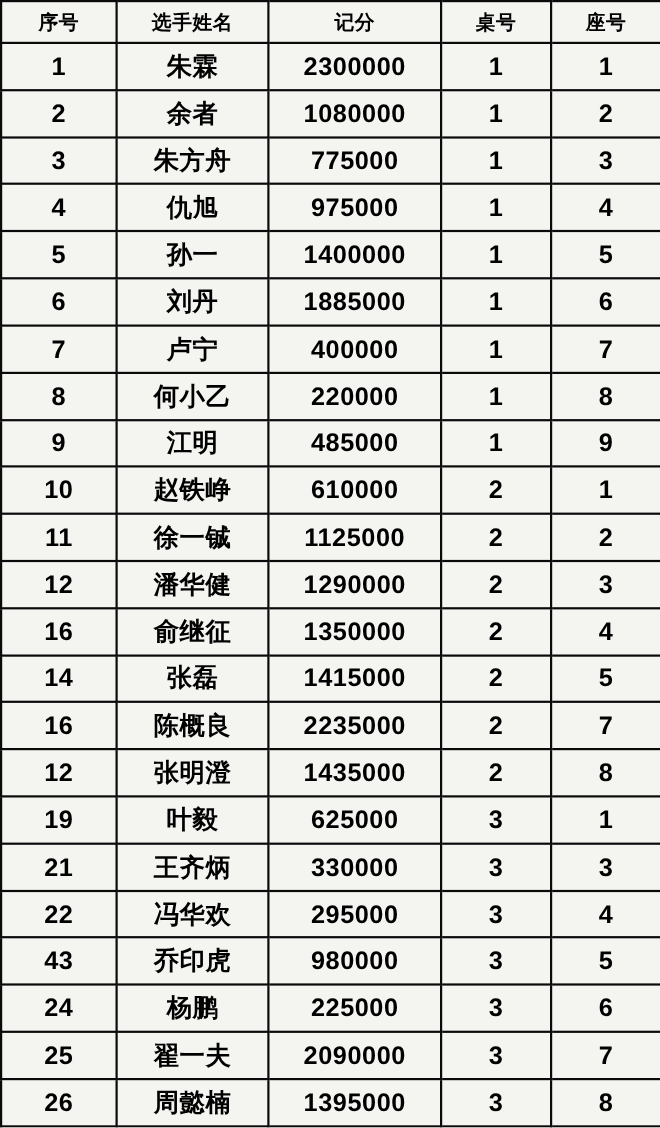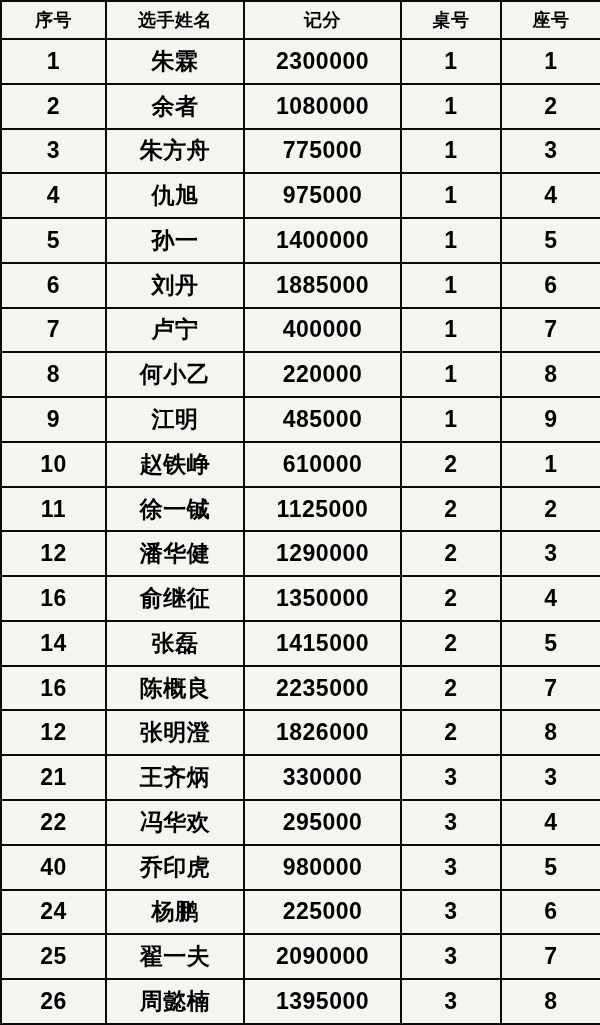--- a/index.html
+++ b/index.html
@@ -164,40 +164,47 @@
       <tr>
         <td>16</td>
         <td>陈概良</td>
         <td>2235000</td>
         <td>2</td>
         <td>7</td>
       </tr>
       <tr>
         <td>12</td>
         <td>张明澄</td>
-        <td>1826000</td>
-        <td>2</td>
-        <td>8</td>
+        <td>1435000</td>
+        <td>2</td>
+        <td>8</td>
+      </tr>
+      <tr>
+        <td>19</td>
+        <td>叶毅</td>
+        <td>625000</td>
+        <td>3</td>
+        <td>1</td>
       </tr>
       <tr>
         <td>21</td>
         <td>王齐炳</td>
         <td>330000</td>
         <td>3</td>
         <td>3</td>
       </tr>
       <tr>
         <td>22</td>
         <td>冯华欢</td>
         <td>295000</td>
         <td>3</td>
         <td>4</td>
       </tr>
       <tr>
-        <td>40</td>
+        <td>43</td>
         <td>乔印虎</td>
         <td>980000</td>
         <td>3</td>
         <td>5</td>
       </tr>
       <tr>
         <td>24</td>
         <td>杨鹏</td>
         <td>225000</td>
         <td>3</td>

